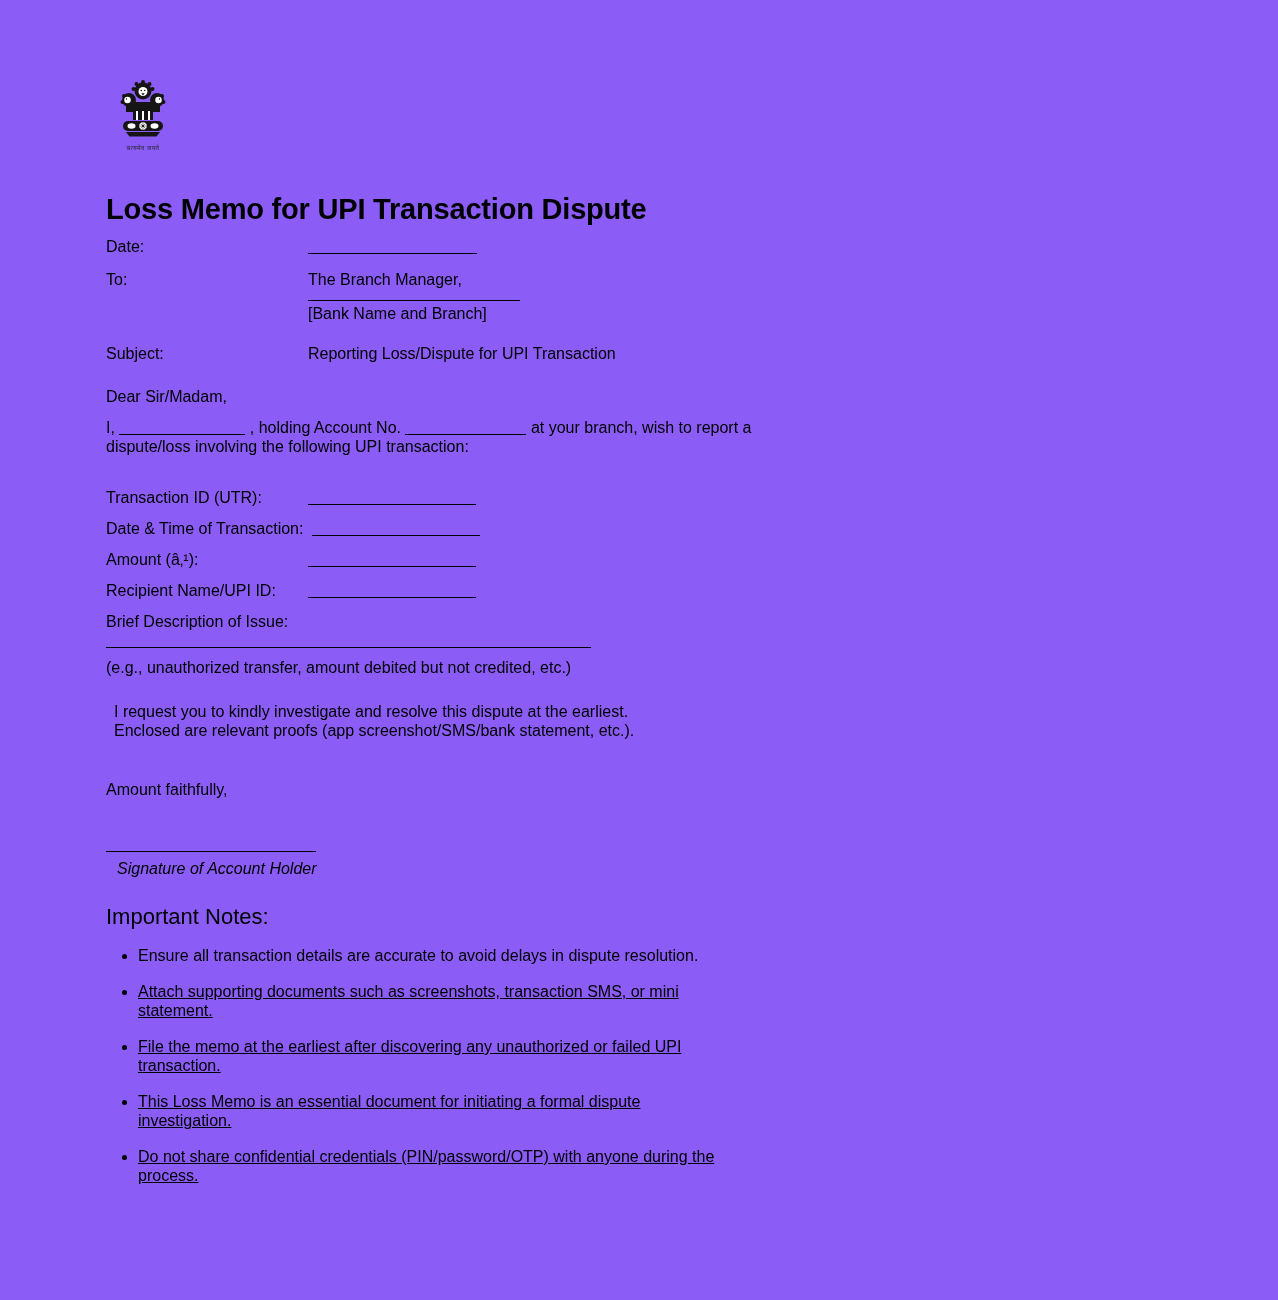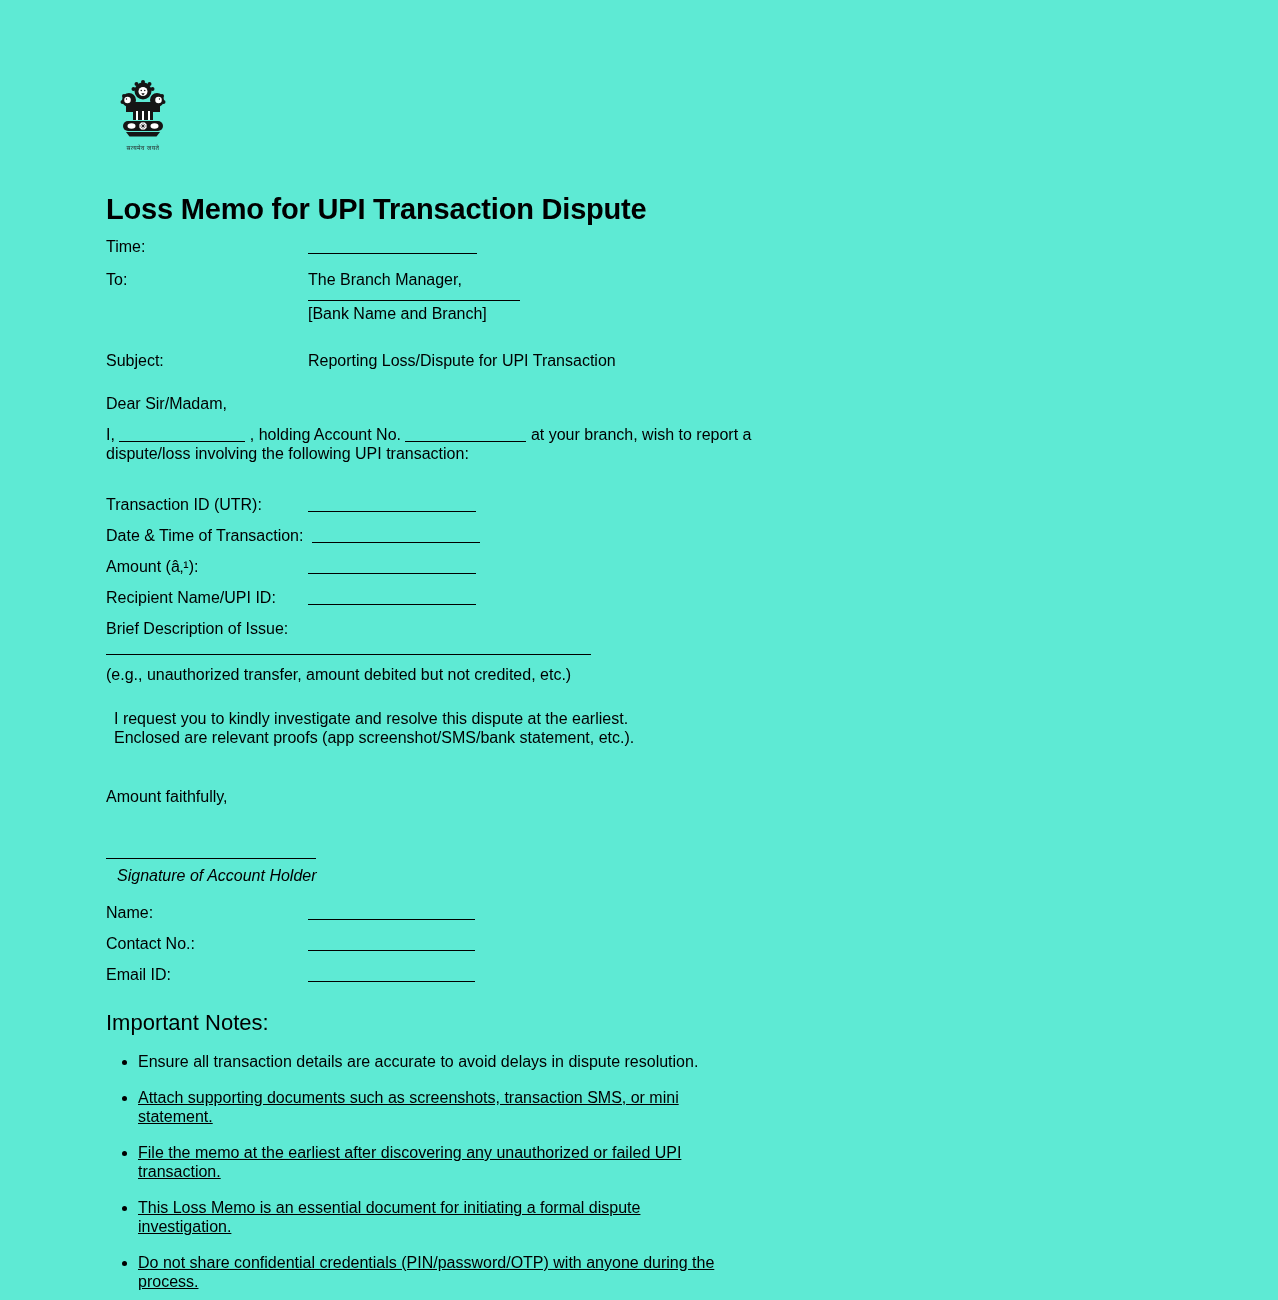--- a/index.html
+++ b/index.html
@@ -1,21 +1,21 @@
 <!DOCTYPE html>
 <html><head>
 <meta charset="utf-8">
 <style>
   * { box-sizing: border-box; }
   html, body { margin: 0; padding: 0; background: #ffffff; }
   .page {
     position: relative;
     width: 1278px;
     height: 1300px;
-    background: #5eead4;
+    background: #8b5cf6;
     font-family: "Liberation Sans", sans-serif;
     font-size: 16px;
     line-height: 19px;
     color: #000000;
     overflow: hidden;
   }
   .content { padding: 78px 0 0 106px; width: 720px; }
 
   
   .emblem { width: 50px; margin-left: 12px; }
@@ -42,21 +42,21 @@
   }
   .w-date    { width: 169px; }
   .w-intro1  { width: 126px; }
   .w-intro2  { width: 121px; }
   .w-field   { width: 168px; }
   .w-desc    { width: 485px; }
   .w-contact { width: 167px; }
 
   .meta-row-date    { margin-top: 13px; }
   .meta-row-to      { margin-top: 14px; }
-  .meta-row-subject { margin-top: 28px; }
+  .meta-row-subject { margin-top: 21px; }
   .to-value { display: inline-block; vertical-align: top; }
   .bank-line {
     display: block; width: 212px; height: 0;
     border-bottom: 1.5px solid #000;
     margin: 11px 0 3px 0;
   }
 
   .salutation { margin: 24px 0 0 0; }
   .intro { margin: 12px 0 0 0; width: 712px; }
 
@@ -140,21 +140,21 @@
         </g>
 
         <path d="M16 108 h68 l-7 9 h-54 z" fill="#151515"></path>
       </svg>
       <div class="motto">सत्यमेव जयते</div>
     </div>
 
     <h1 class="doc-title">Loss Memo for UPI Transaction Dispute</h1>
 
     <div class="meta-row-date">
-      <span class="label">Time:</span><span class="blank-line w-date"></span>
+      <span class="label">Date:</span><span class="blank-line w-date"></span>
     </div>
 
     <div class="meta-row-to">
       <span class="label">To:</span><span class="to-value"><span>The Branch Manager,</span><span class="bank-line"></span><span>[Bank Name and Branch]</span></span>
     </div>
 
     <div class="meta-row-subject">
       <span class="label">Subject:</span><span>Reporting Loss/Dispute for UPI Transaction</span>
     </div>
 
@@ -193,31 +193,20 @@
       <span>Enclosed are relevant proofs (app screenshot/SMS/bank statement, etc.).</span>
     </p>
 
     <p class="valediction">Amount faithfully,</p>
 
     <div class="sig-block">
       <span class="sig-line"></span>
       <div class="sig-caption">Signature of Account Holder</div>
     </div>
 
-    <div class="contact-fields">
-      <div class="contact-row">
-        <span class="flabel">Name:</span><span class="blank-line w-contact"></span>
-      </div>
-      <div class="contact-row">
-        <span class="flabel">Contact No.:</span><span class="blank-line w-contact"></span>
-      </div>
-      <div class="contact-row">
-        <span class="flabel">Email ID:</span><span class="blank-line w-contact"></span>
-      </div>
-    </div>
 
     <h2 class="notes-heading">Important Notes:</h2>
 
     <ul class="notes-list">
       <li>Ensure all transaction details are accurate to avoid delays in dispute resolution.</li>
       <li>Attach supporting documents such as screenshots, transaction SMS, or mini statement.</li>
       <li>File the memo at the earliest after discovering any unauthorized or failed UPI transaction.</li>
       <li>This Loss Memo is an essential document for initiating a formal dispute investigation.</li>
       <li>Do not share confidential credentials (PIN/password/OTP) with anyone during the process.</li>
     </ul>

